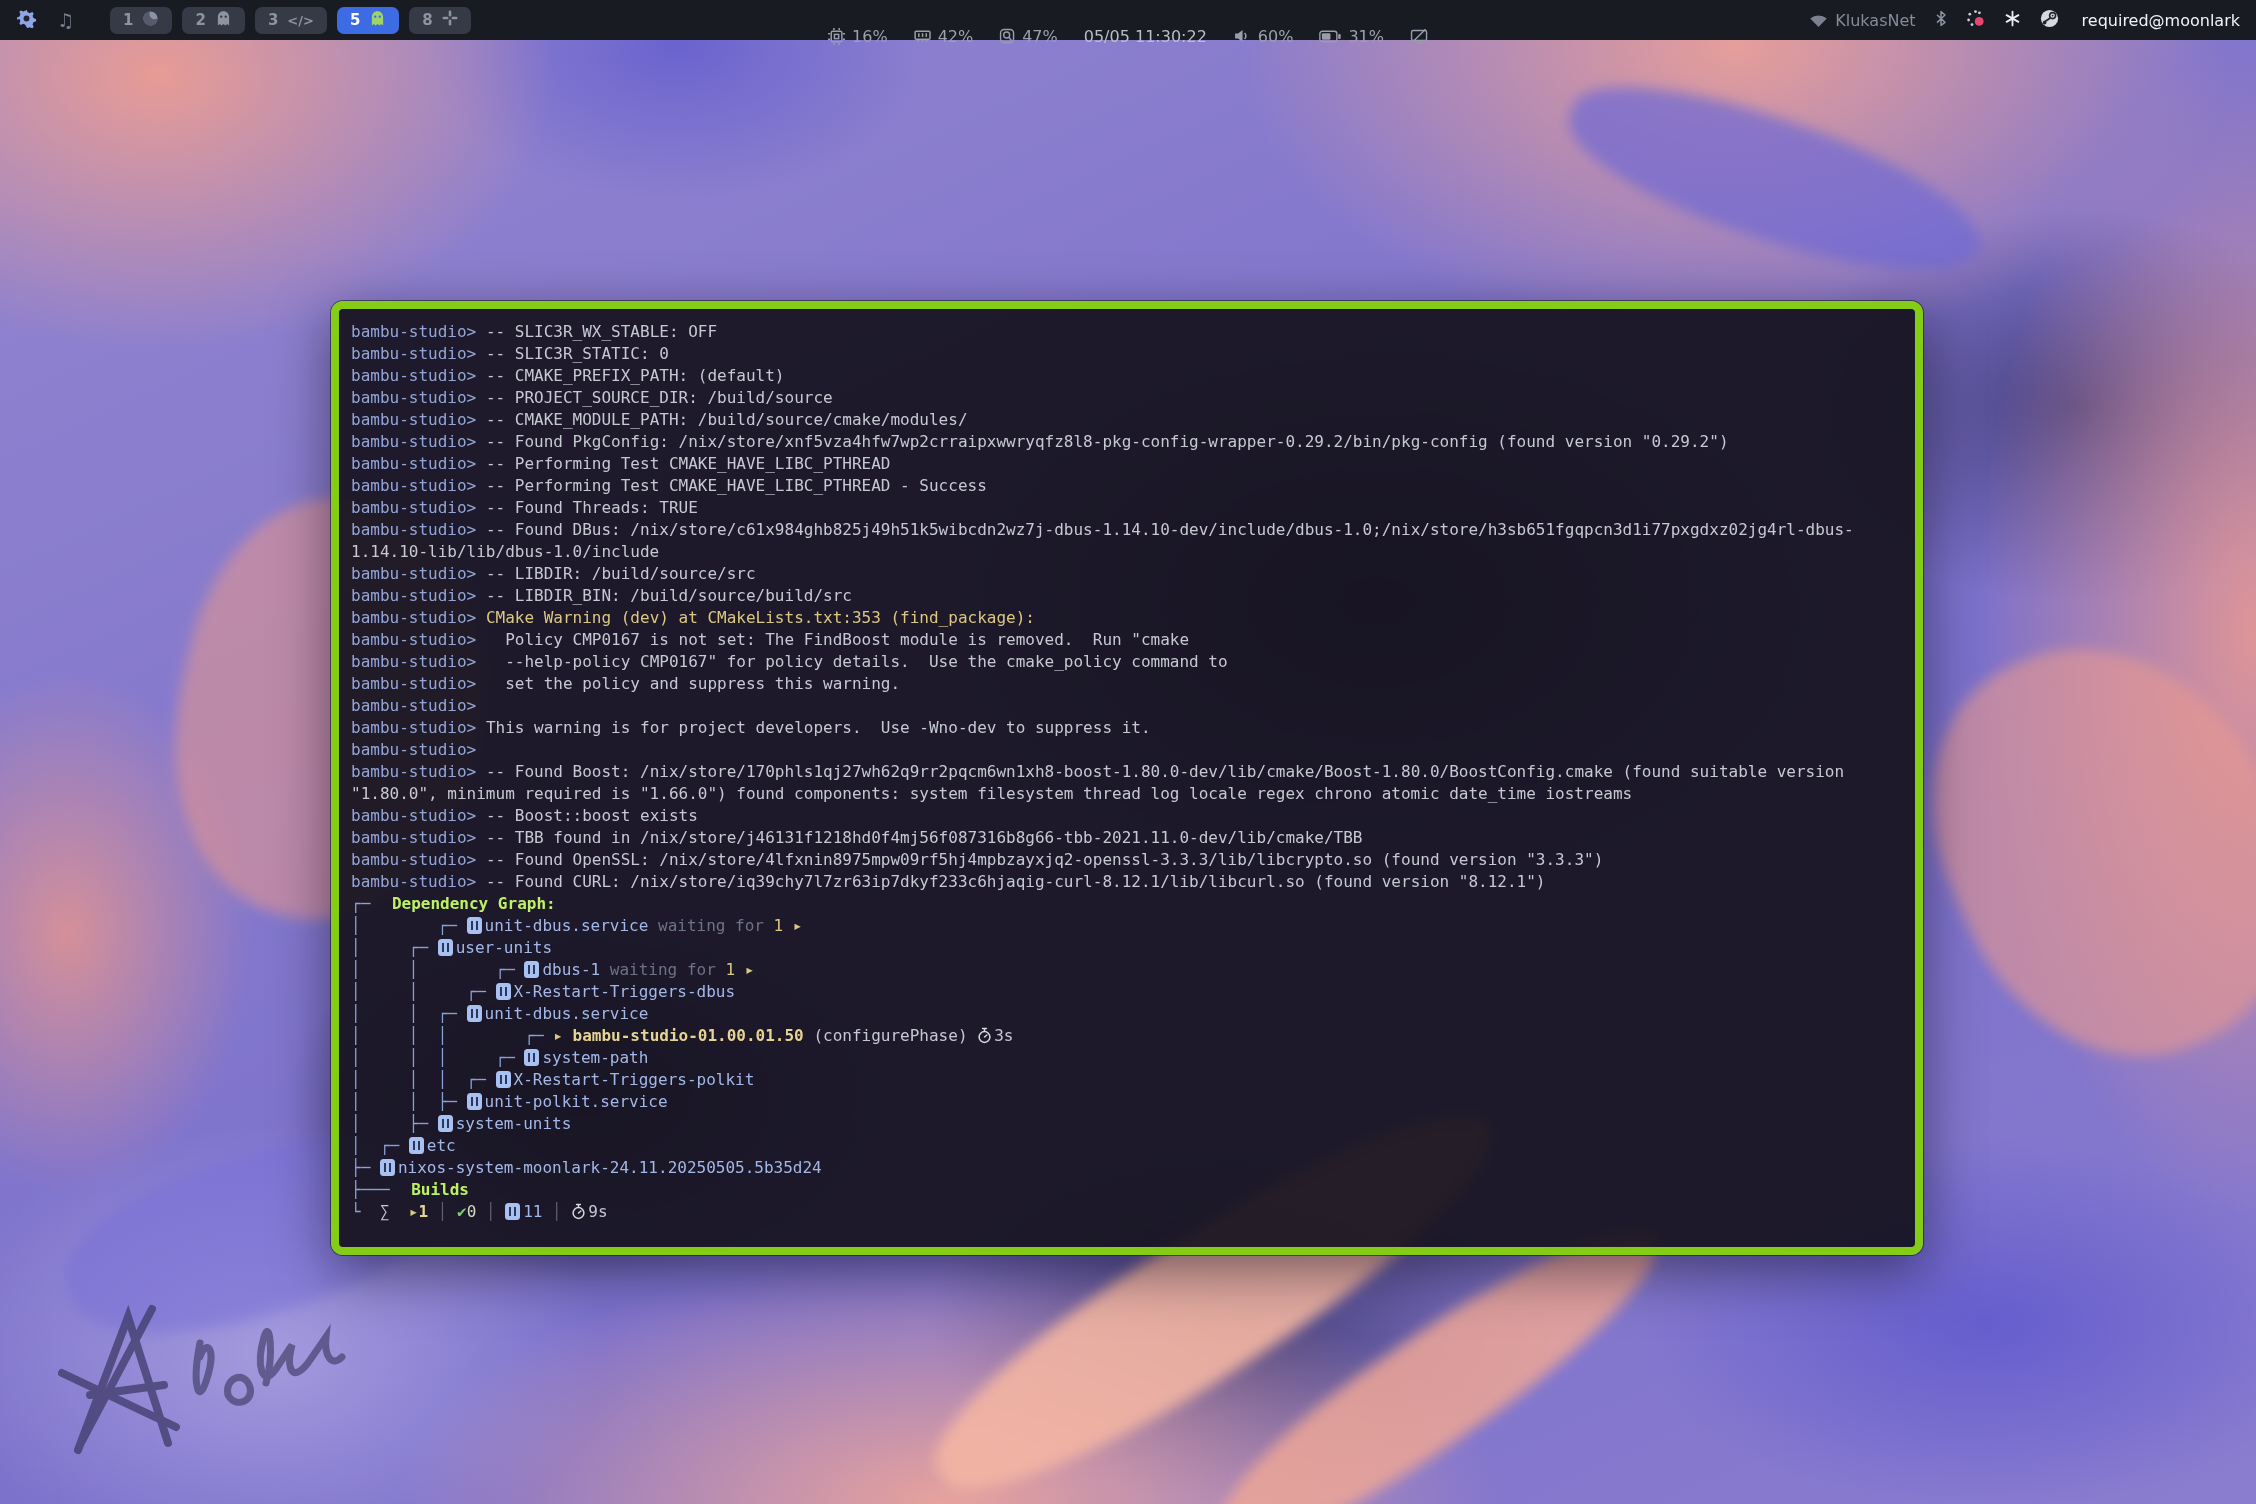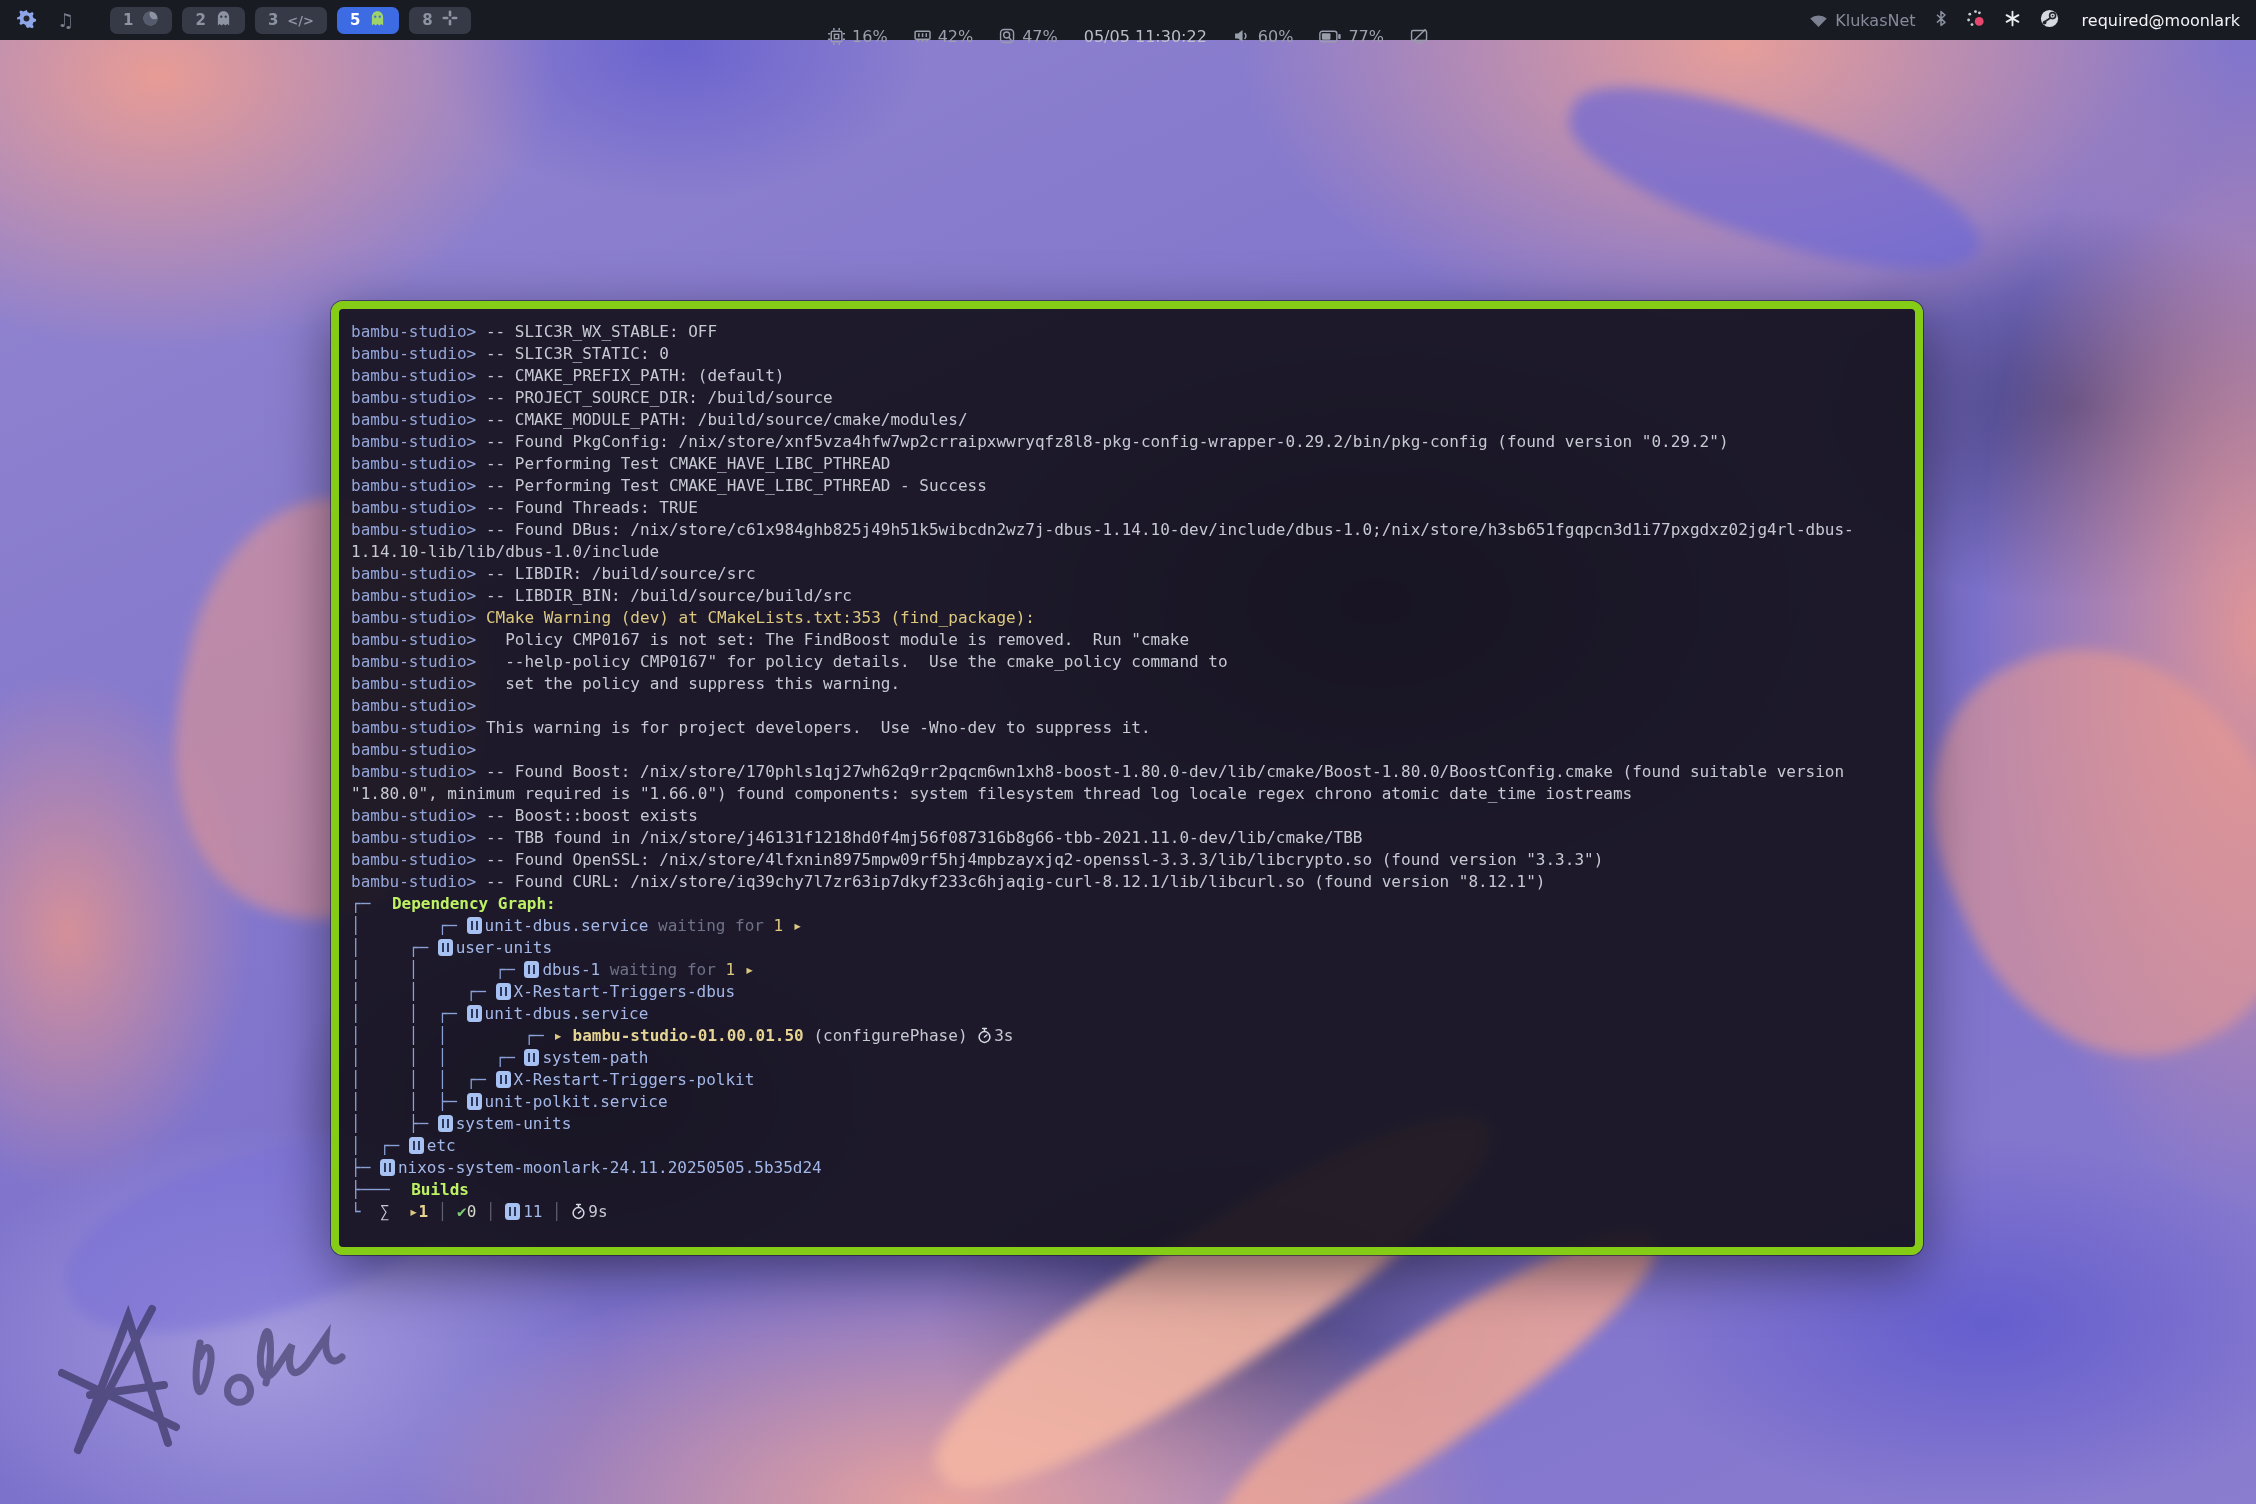--- a/index.html
+++ b/index.html
@@ -193,21 +193,21 @@
       <span>60%</span>
     </div>
     <div class="mod">
       <span class="icon">
         <svg width="22" height="13" viewBox="0 0 22 12">
           <rect x="0.8" y="0.8" width="17" height="10.4" rx="2.4" stroke="#989eab" stroke-width="1.4" fill="none"></rect>
           <rect x="2.8" y="2.8" width="8.6" height="6.4" rx="1" fill="#989eab"></rect>
           <rect x="19.2" y="3.6" width="2.4" height="4.8" rx="1" fill="#989eab"></rect>
         </svg>
       </span>
-      <span>77%</span>
+      <span>31%</span>
     </div>
     <div class="mod">
       <span class="icon">
         <svg width="18" height="17" viewBox="0 0 18 16" stroke="#989eab" stroke-width="1.4" fill="none">
           <rect x="1.5" y="2" width="15" height="10" rx="1.5"></rect>
           <path d="M6.5 14.5h5M2.5 13.5L15.5 0.8"></path>
         </svg>
       </span>
     </div>
   </div>

